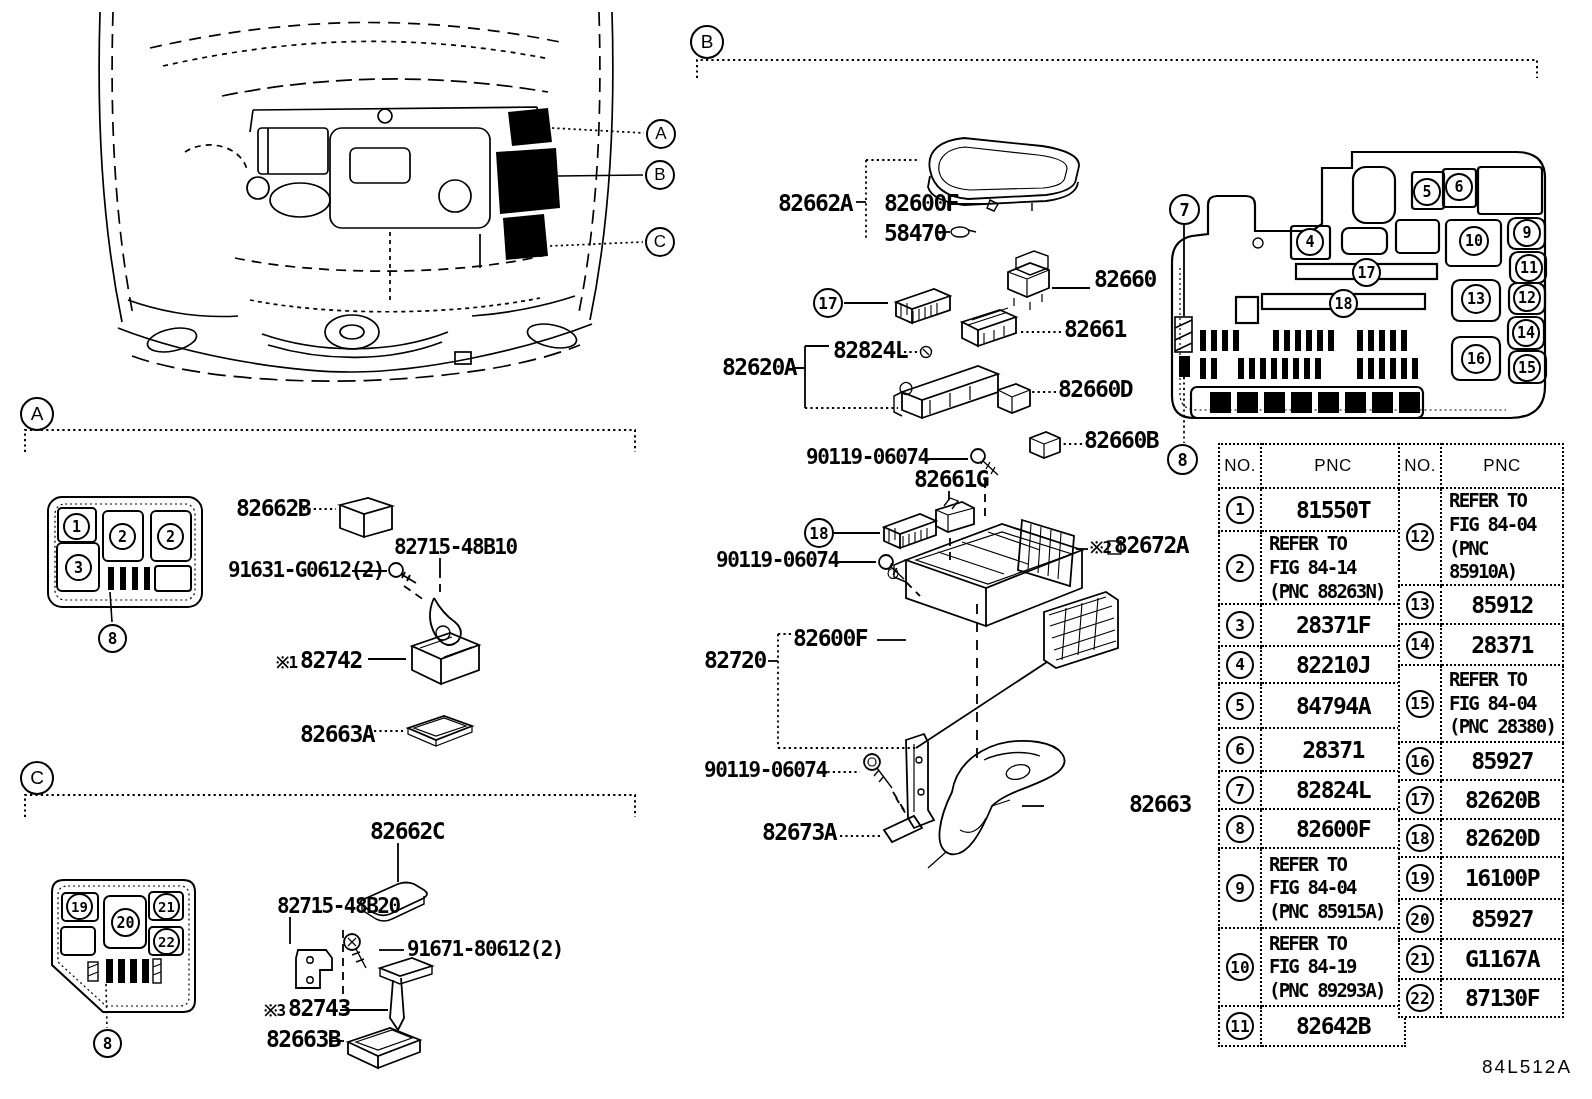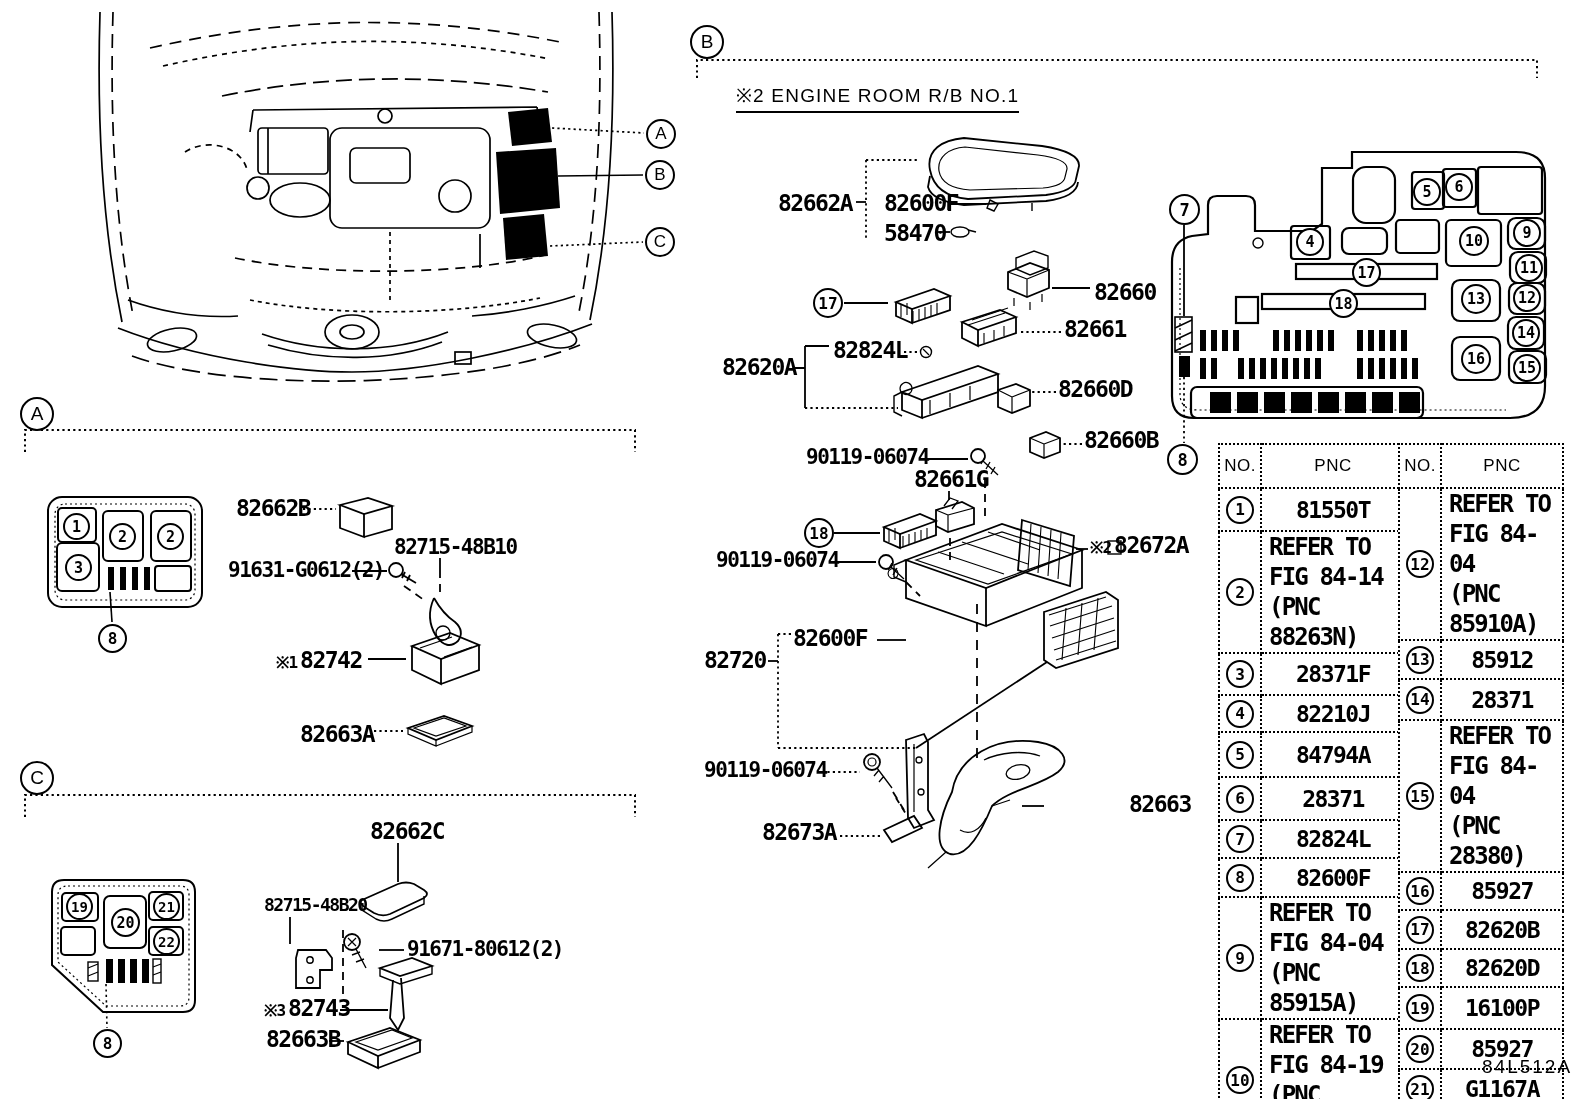--- a/index.html
+++ b/index.html
@@ -14,21 +14,21 @@
           letter-spacing:1.2px;border-bottom:2.5px solid #000;padding-bottom:3px;white-space:nowrap;}
   .circ{position:absolute;border:2px solid #000;border-radius:50%;background:#fff;
         display:flex;align-items:center;justify-content:center;box-sizing:border-box;
         font-family:"DejaVu Sans Mono",monospace;font-weight:bold;color:#000;}
   .circ.letter{font-family:"Liberation Sans",sans-serif;font-weight:normal;}
   .ptable{position:absolute;border-collapse:collapse;table-layout:fixed;background:#fff;}
   .ptable td{border:2px dotted #000;text-align:center;vertical-align:middle;padding:0;}
   .no-cell{width:40px;margin-left:20px;}
   .pnc{font-family:"DejaVu Sans Mono",monospace;font-weight:bold;font-size:23px;
        letter-spacing:-1.5px;white-space:pre-line;}
-  .pnc.multi{font-size:24px;text-align:left;padding-left:7px;line-height:1.25;letter-spacing:-1.8px;}
+  .pnc.multi{font-size:19px;text-align:left;padding-left:7px;line-height:1.25;letter-spacing:-1.8px;}
   .hdr{font-family:"Liberation Sans",sans-serif;font-size:17px;letter-spacing:0.5px;}
   .tcirc{border:2px solid #000;border-radius:50%;width:28px;height:28px;margin:0 auto;
          display:flex;align-items:center;justify-content:center;box-sizing:border-box;
          font-family:"DejaVu Sans Mono",monospace;font-weight:bold;font-size:16px;}
   .code{position:absolute;font-family:"Liberation Sans",sans-serif;font-size:19px;letter-spacing:2px;}
 </style>
 </head>
 <body>
 
 <div id="canvas">
@@ -380,35 +380,34 @@
 
 <div class="circ letter" style="left:20px;top:761px;width:34px;height:34px;font-size:19px;">C</div>
 
 <div class="circ" style="left:66px;top:893px;width:27px;height:27px;font-size:14px;">19</div>
 <div class="circ" style="left:111px;top:908px;width:29px;height:29px;font-size:15px;">20</div>
 <div class="circ" style="left:153px;top:893px;width:27px;height:27px;font-size:14px;">21</div>
 <div class="circ" style="left:153px;top:928px;width:27px;height:27px;font-size:14px;">22</div>
 <div class="circ" style="left:93px;top:1029px;width:29px;height:29px;font-size:16px;">8</div>
 
 <div class="plabel" style="left:370px;top:820px;">82662C</div>
-<div class="plabel" style="left:264px;top:896px;font-size:18px;">82715-48B20</div>
+<div class="plabel" style="left:277px;top:896px;font-size:21px;">82715-48B20</div>
 <div class="plabel" style="left:407px;top:939px;font-size:21px;">91671-80612(2)</div>
 <div class="plabel" style="left:264px;top:997px;">
   <span class="prefix">※3</span>
   <span>82743</span>
 </div>
 <div class="plabel" style="left:266px;top:1028px;">82663B</div>
 
 <div class="circ letter" style="left:690px;top:25px;width:34px;height:34px;font-size:19px;">B</div>
-<div class="sec-title" style="left:736px;top:82px;">※2 ENGINE ROOM R/B NO.1</div>
 
 <div class="plabel" style="left:778px;top:192px;">82662A</div>
 <div class="plabel" style="left:884px;top:192px;">82600F</div>
 <div class="plabel" style="left:884px;top:222px;">58470</div>
-<div class="plabel" style="left:1094px;top:281px;">82660</div>
+<div class="plabel" style="left:1094px;top:268px;">82660</div>
 <div class="plabel" style="left:1064px;top:318px;">82661</div>
 <div class="plabel" style="left:833px;top:339px;">82824L</div>
 <div class="plabel" style="left:722px;top:356px;">82620A</div>
 <div class="plabel" style="left:1058px;top:378px;">82660D</div>
 <div class="plabel" style="left:1084px;top:429px;">82660B</div>
 <div class="plabel" style="left:806px;top:447px;font-size:21px;">90119-06074</div>
 <div class="plabel" style="left:914px;top:468px;">82661G</div>
 <div class="plabel" style="left:716px;top:550px;font-size:21px;">90119-06074</div>
 <div class="plabel" style="left:1090px;top:534px;">
   <span class="prefix">※2</span>

